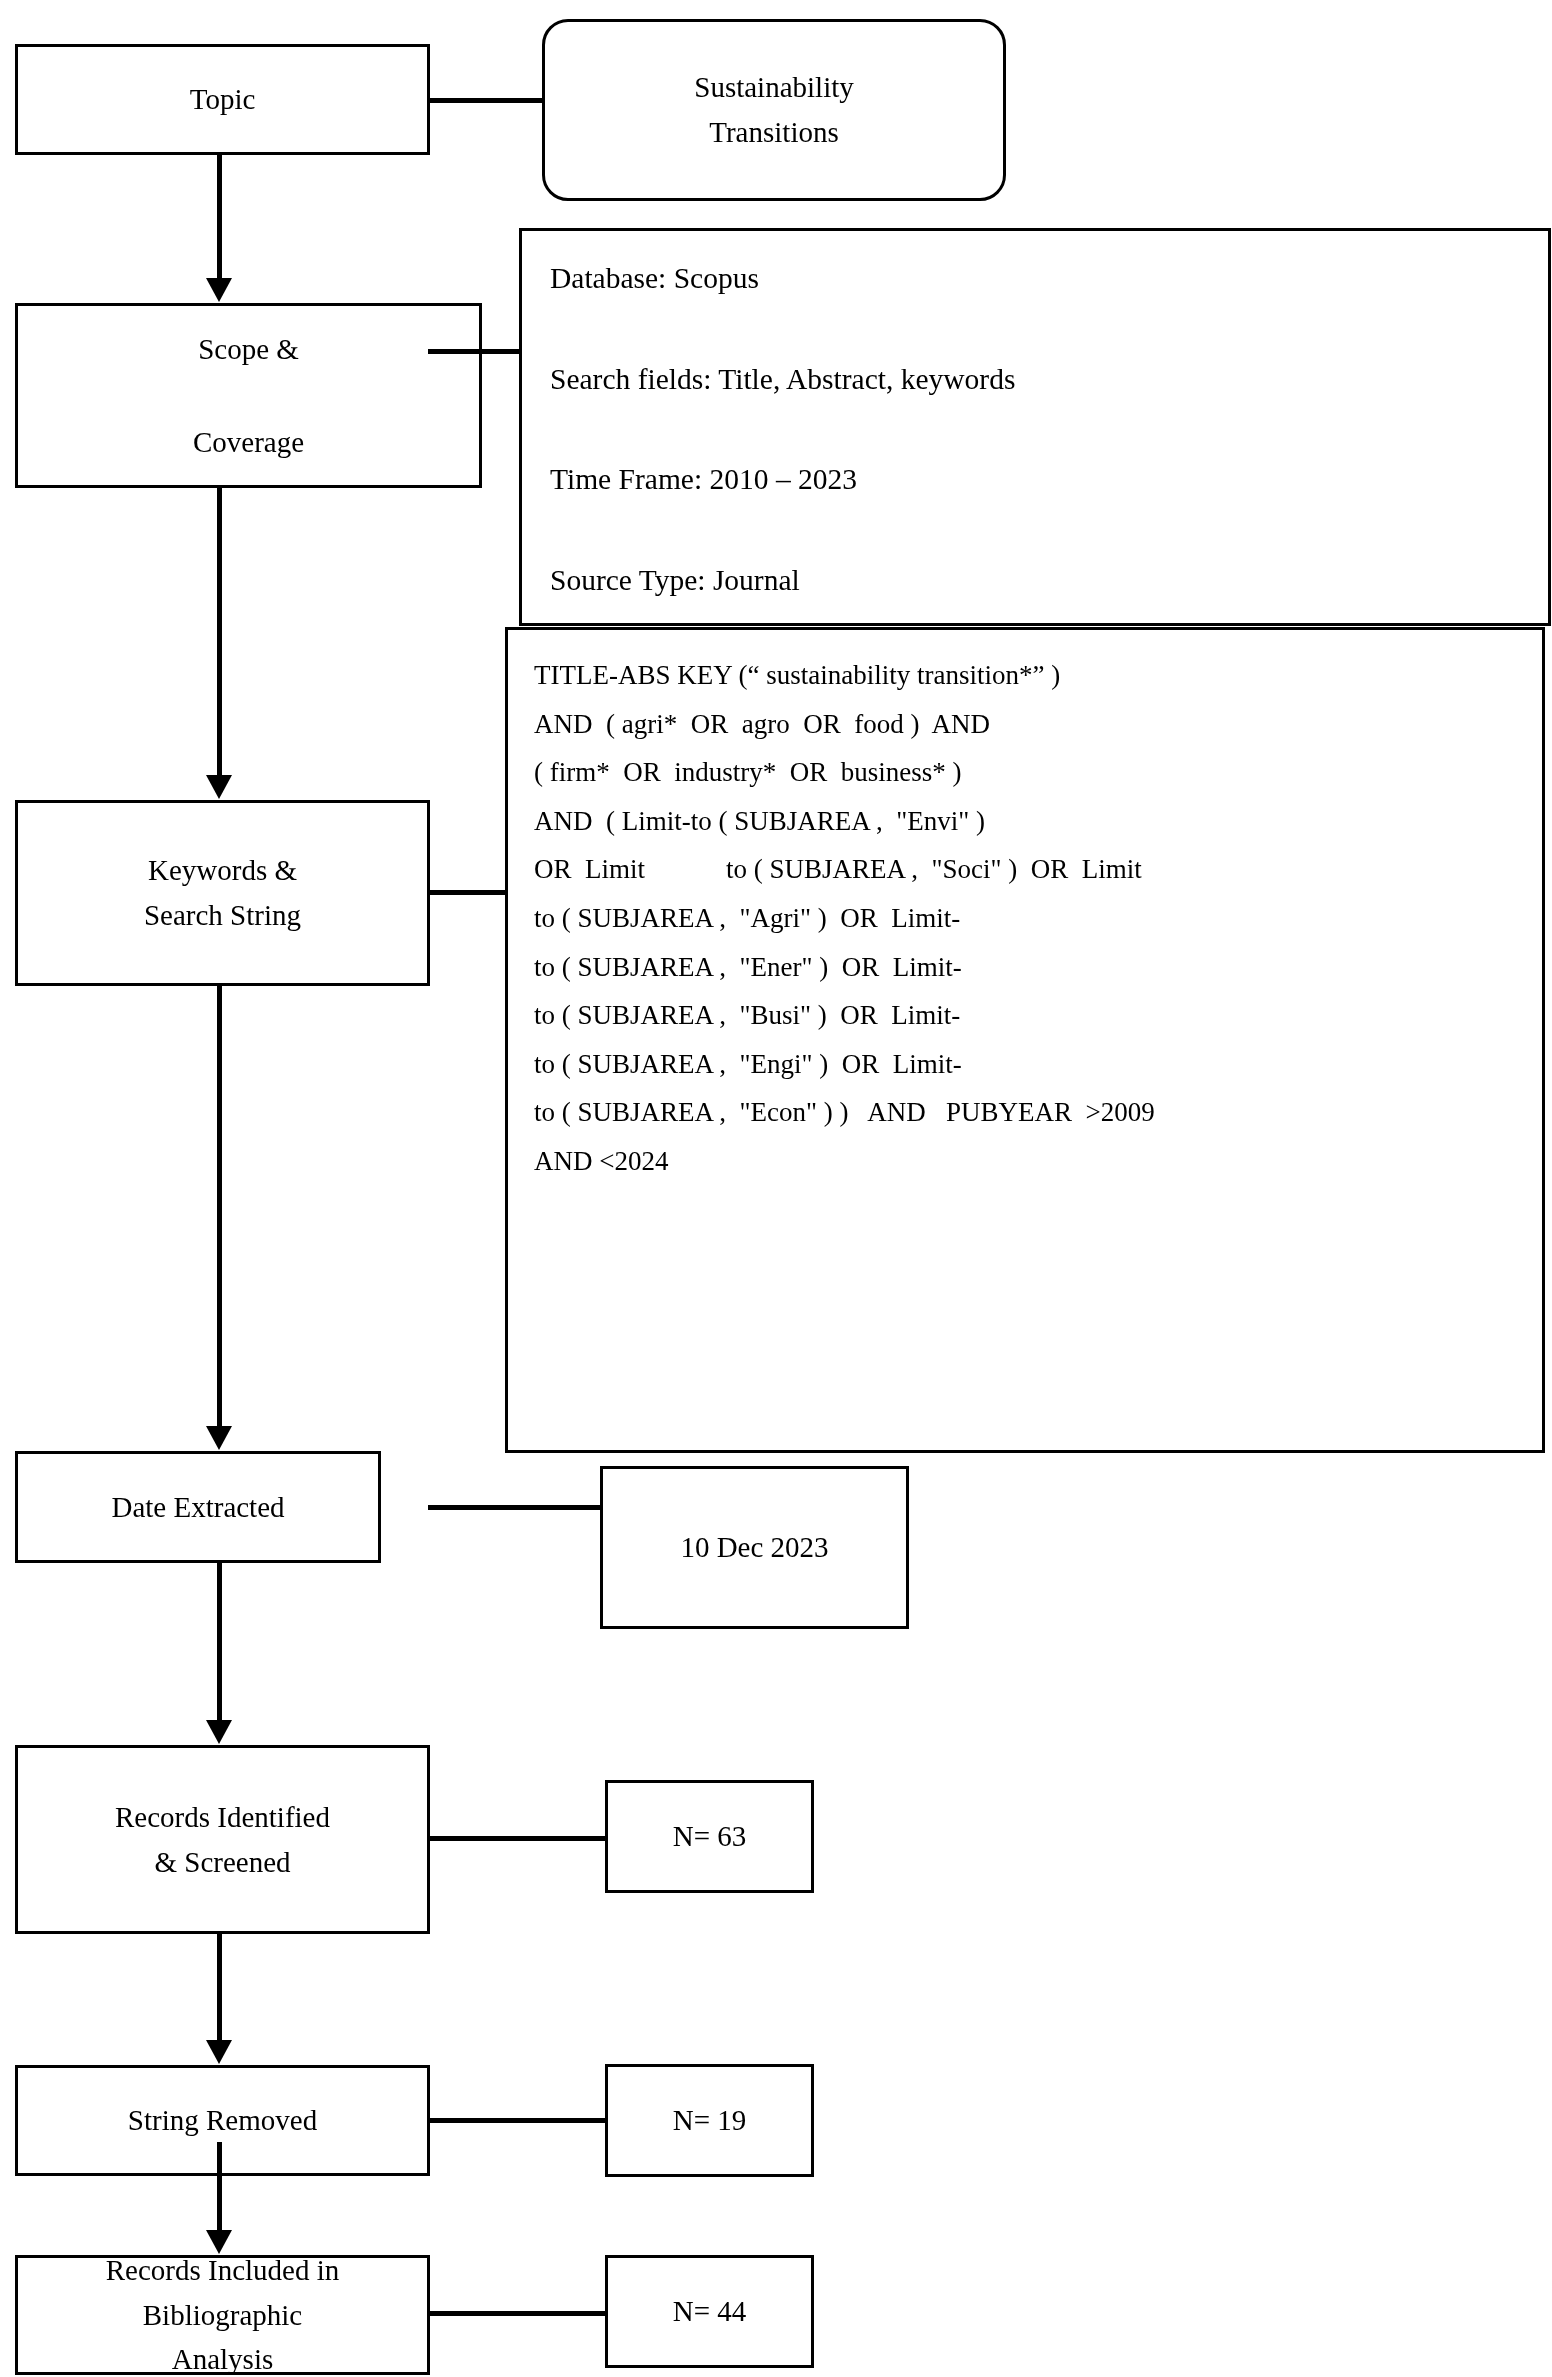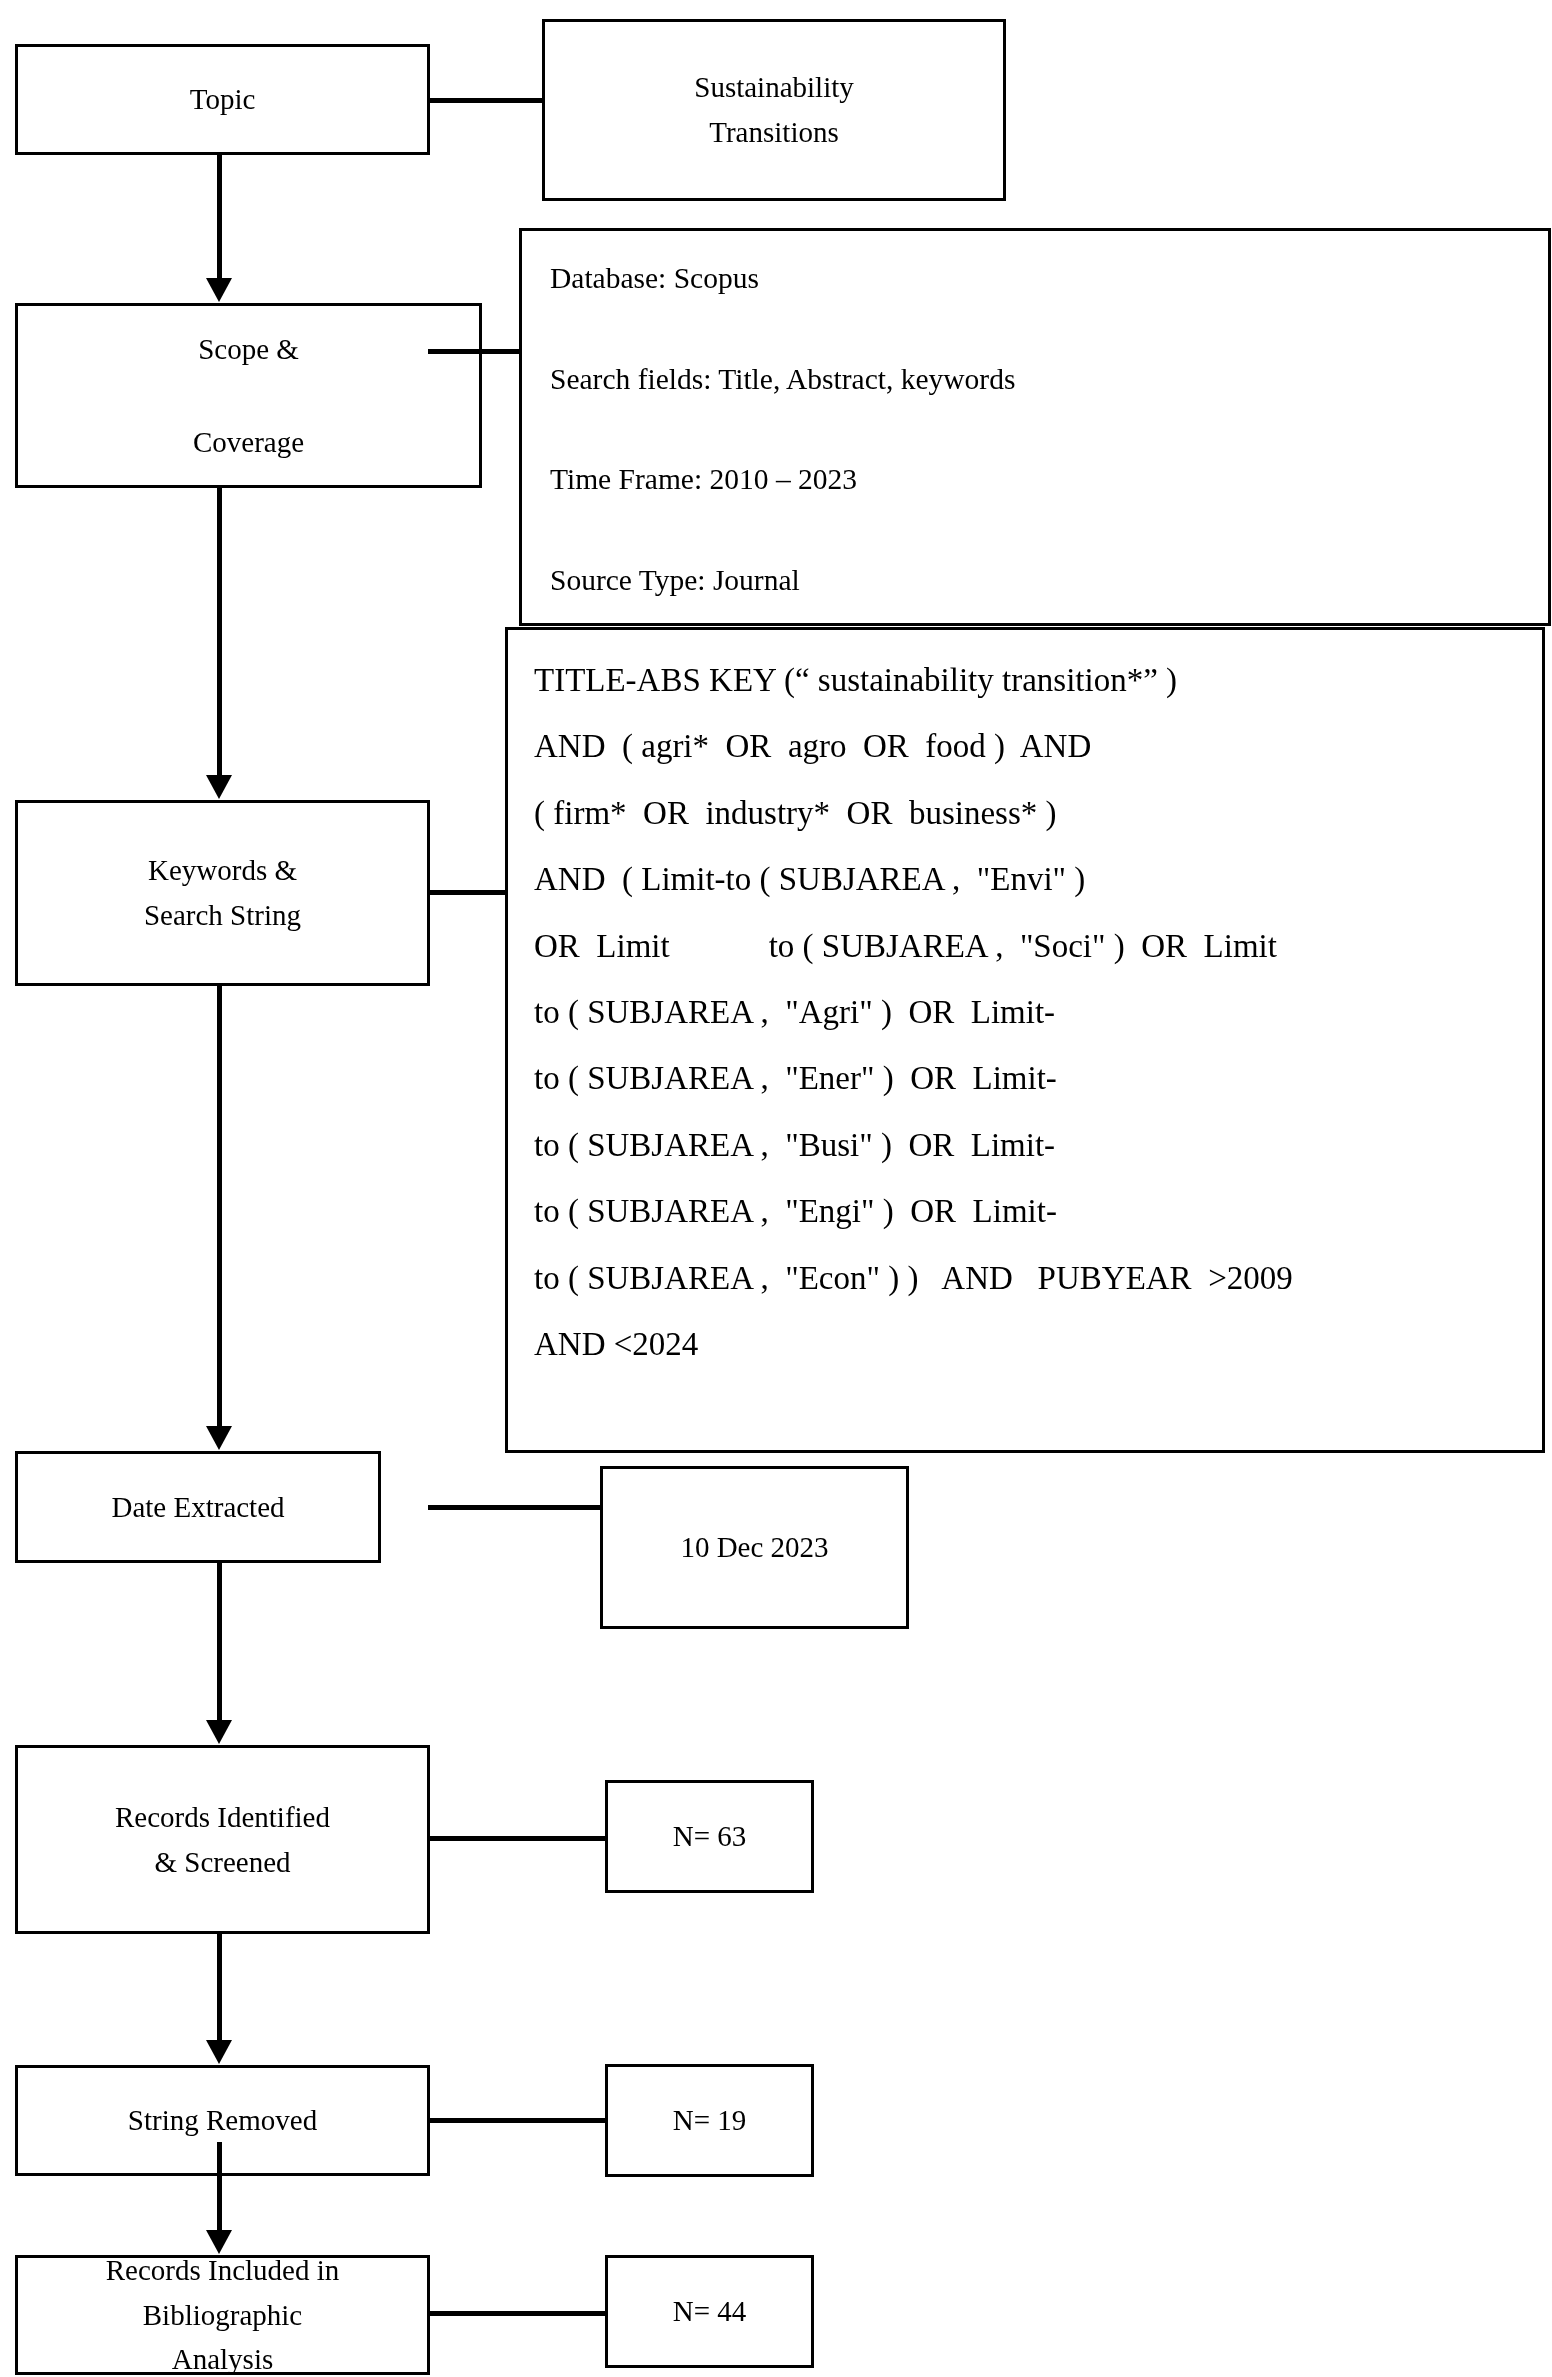--- a/index.html
+++ b/index.html
@@ -28,21 +28,21 @@
     align-items:flex-start;
     justify-content:flex-start;
     text-align:left;
   }
   .node .line{ display:block; white-space:pre; }
 
   
   .t-proc   { font-size:29px; }
   .t-note   { font-size:29px; }
   .t-detail { font-size:29.5px;gap:48px; }
-  .t-query  { font-size:33px;gap:7px; }
+  .t-query  { font-size:27px; }
 
   
   .hline{
     position:absolute;
     height:4.5px;
     background:#000;
   }
   .vline{
     position:absolute;
     width:4.5px;
@@ -60,21 +60,21 @@
 <body>
 
 <div id="page">
 
   <div class="node t-proc" style="left:15px;  top:44px;  width:415px;  height:111px;">
     <span class="line">Topic</span>
   </div>
 
   <div class="hline" style="left:428px; top:98px; width:116px;"></div>
 
-  <div class="node t-note" style="left:542px; top:19px; width:464px; height:182px;">
+  <div class="node t-note" style="left:542px; top:19px; width:464px; height:182px;border-radius:26px;">
     <span class="line">Sustainability</span>
     <span class="line">Transitions</span>
   </div>
 
   <div class="vline" style="left:217px; top:154px; width:5px; height:126px;"></div>
   <div class="arrowhead" style="left:206px; top:278px;"></div>
 
   <div class="node t-proc" style="left:15px; top:303px; width:467px; height:185px;gap:48px;">
     <span class="line">Scope &amp;</span>
     <span class="line">Coverage</span>

